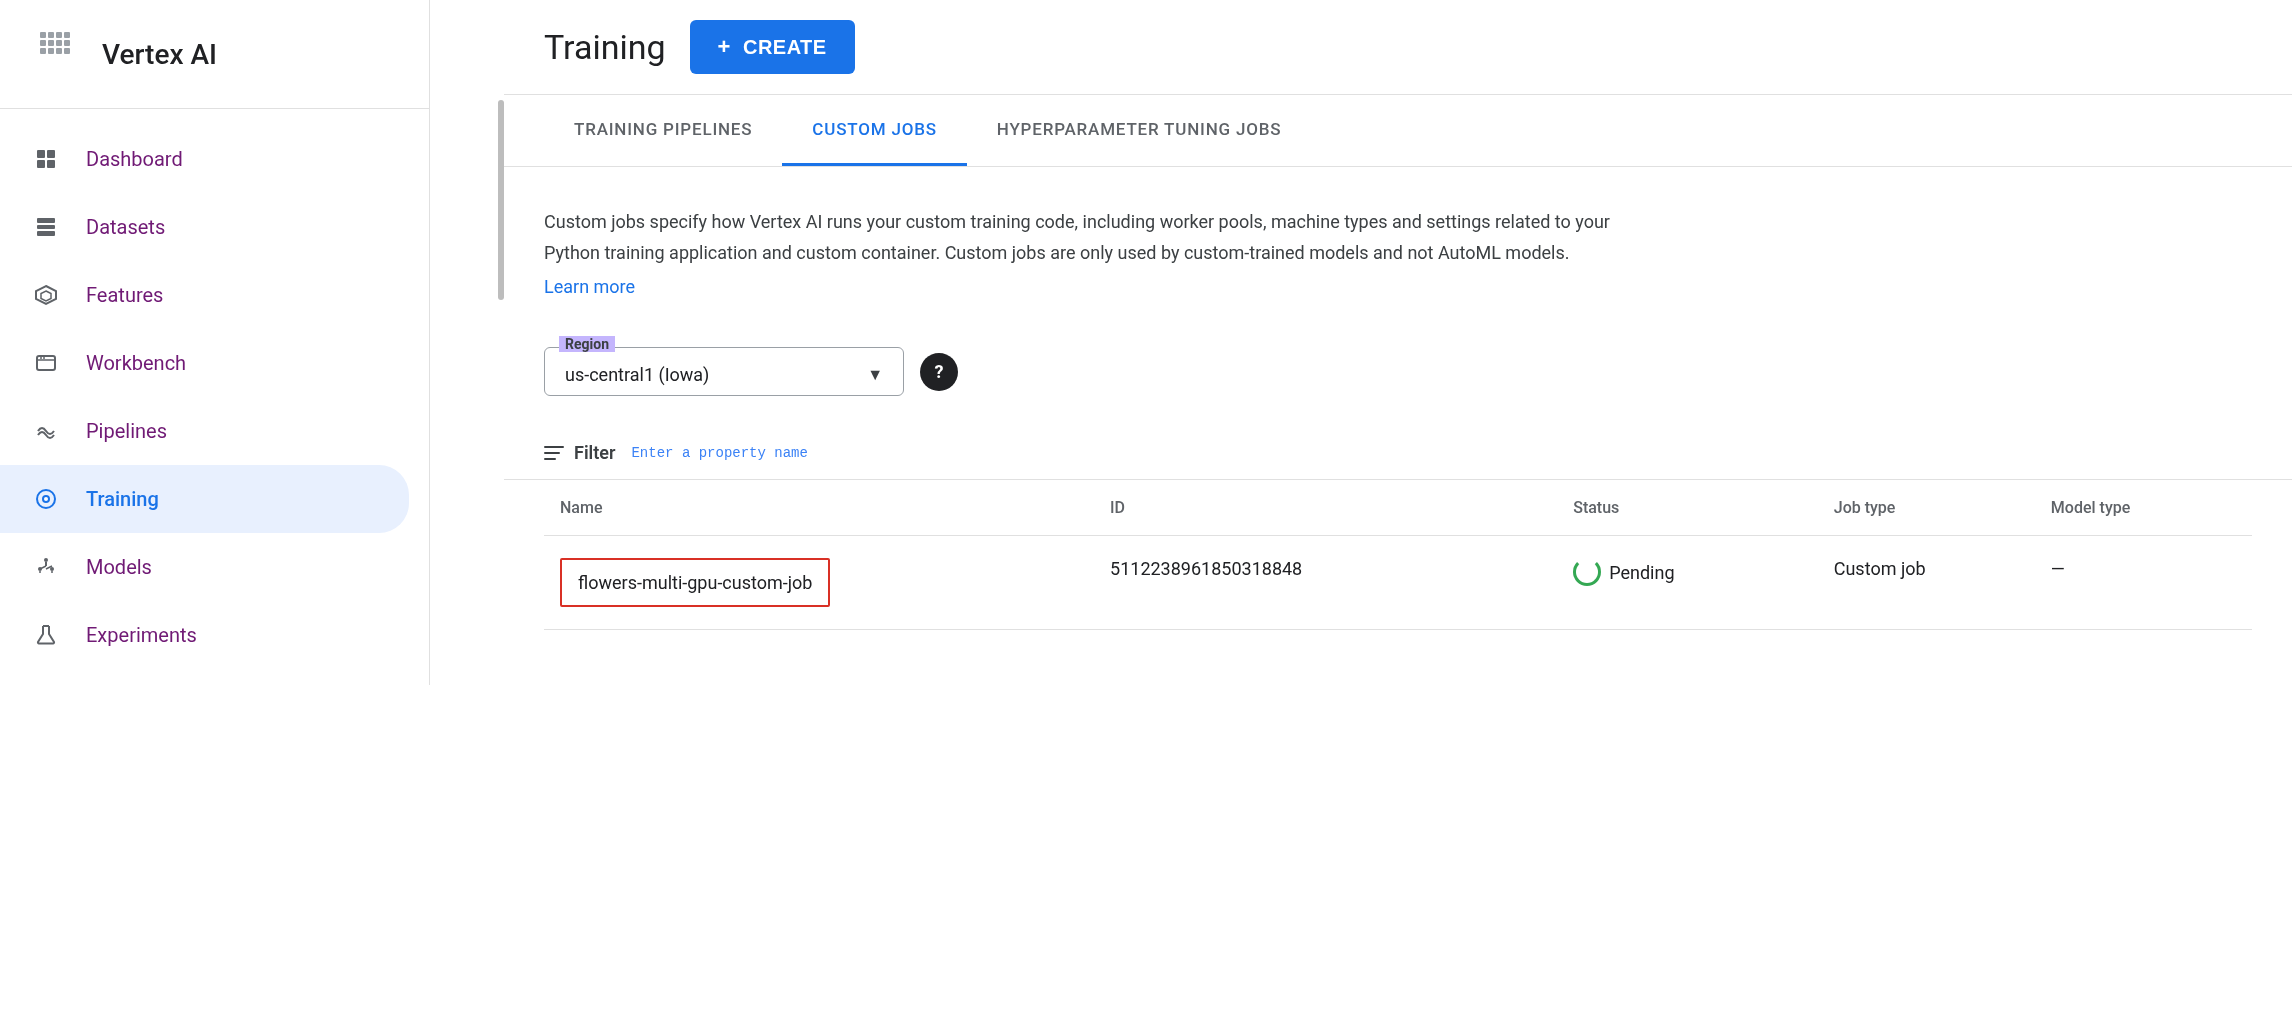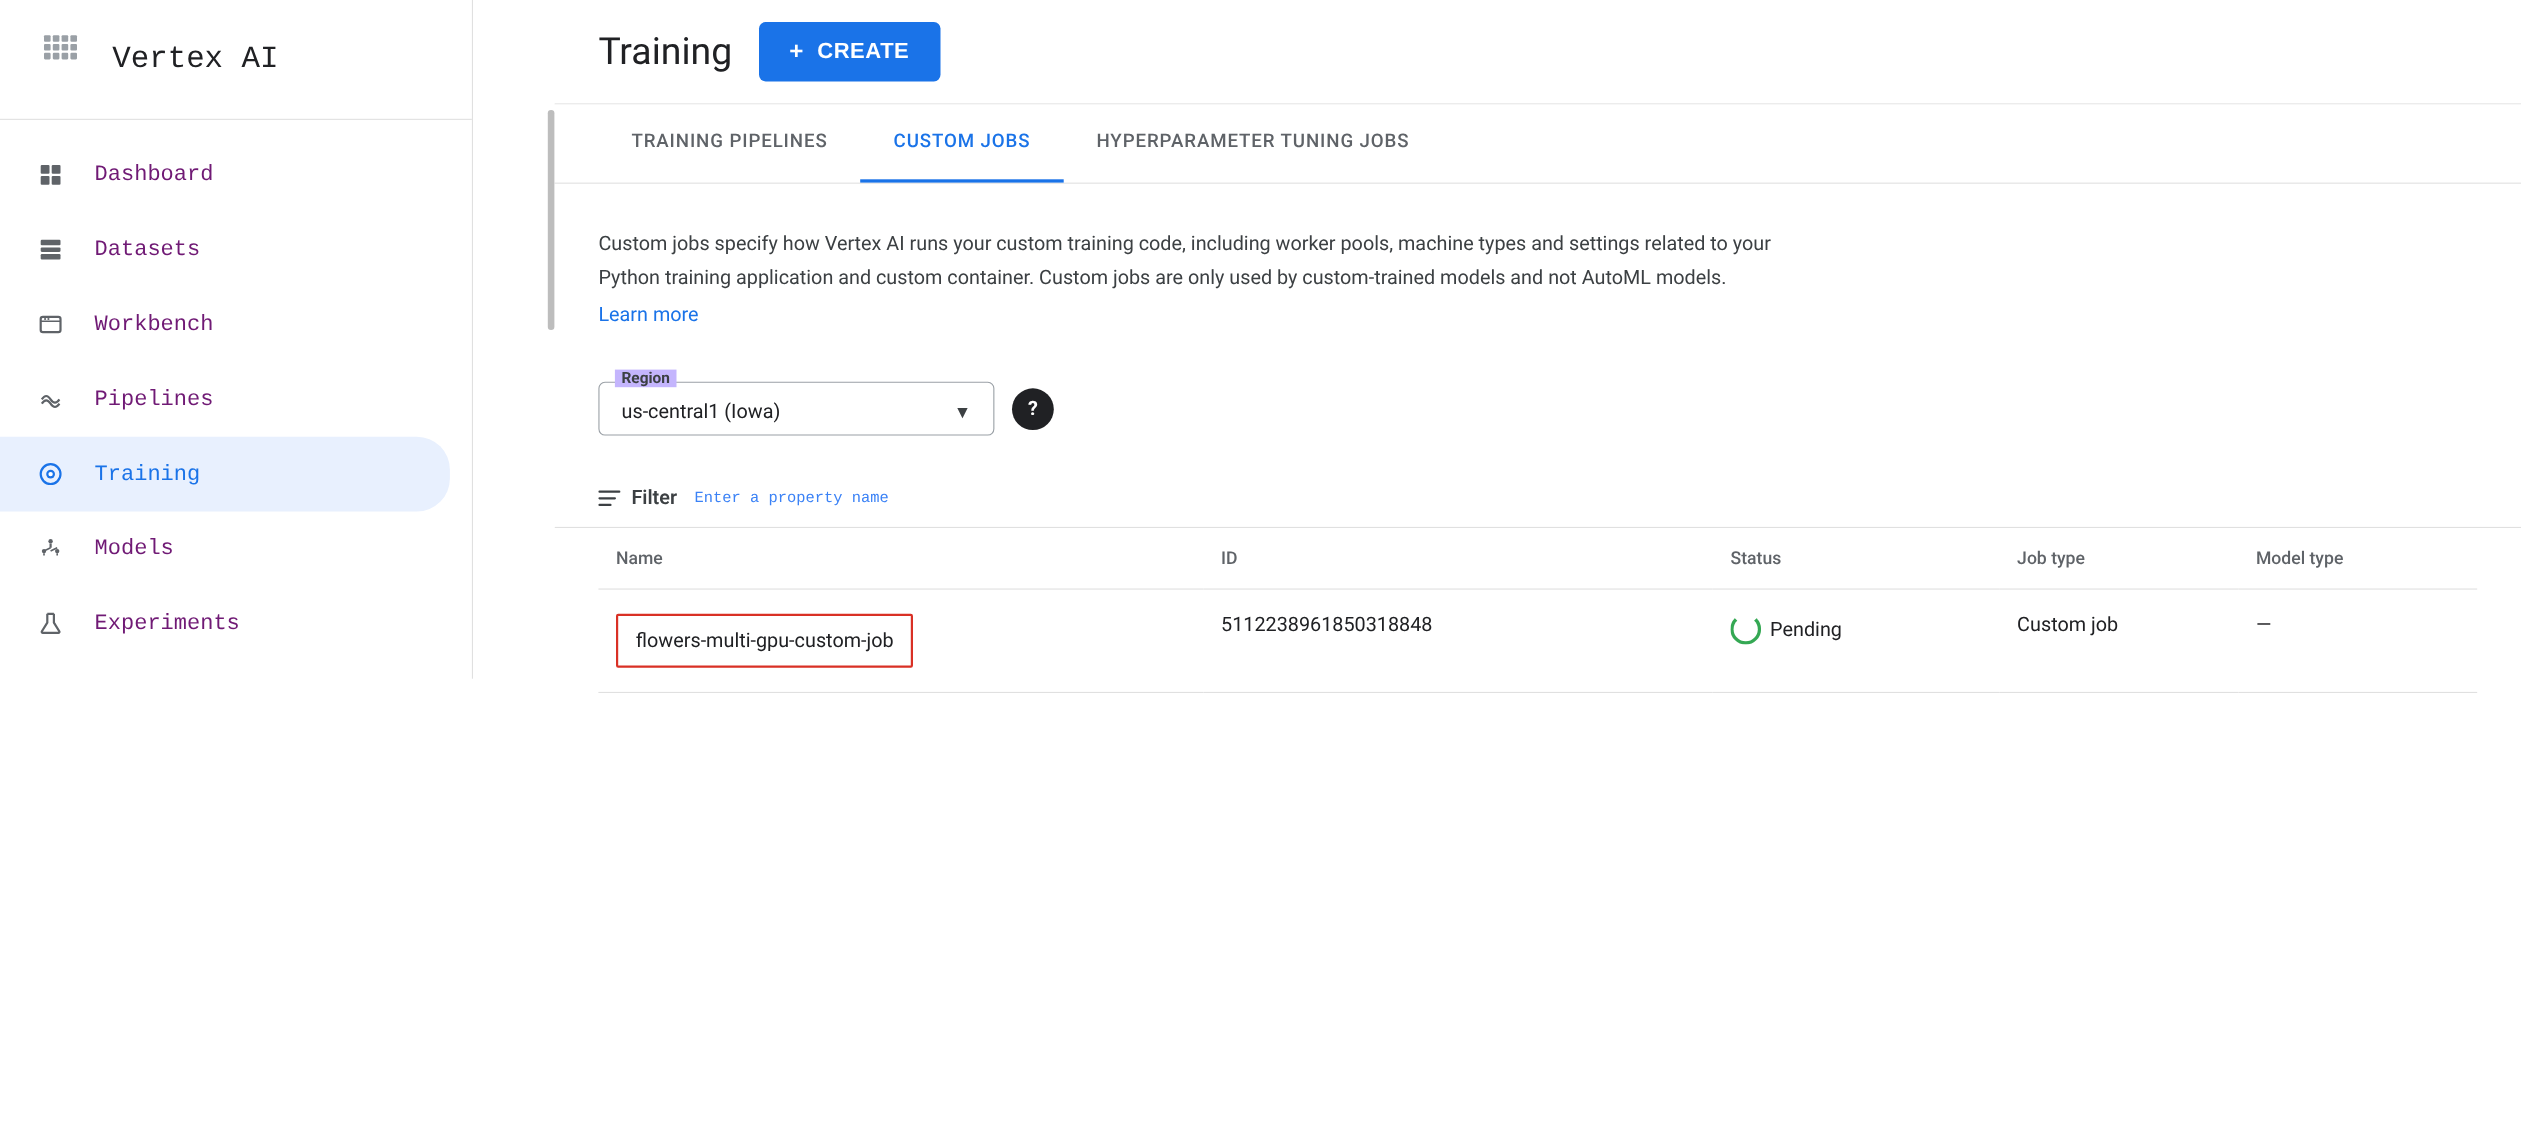--- a/index.html
+++ b/index.html
@@ -69,21 +69,21 @@
     .table .col-jobtype { min-width: 150px; }
     .table .col-modeltype { min-width: 150px; }
 
     .name-cell { position: relative; }
     .name-cell-inner { border: 2px solid #d93025; padding: 12px 16px; border-radius: 2px; display: inline-block; }
     .status-pending { display: flex; align-items: center; gap: 8px; }
     .status-icon { width: 28px; height: 28px; border: 3px solid #34a853; border-top-color: transparent; border-radius: 50%; }
     .status-text { color: #202124; }
 
     
-    .sidebar-wrapper { position: relative; width: 504px; flex-shrink: 0; font-family: Liberation Mono, monospace; }
+    .sidebar-wrapper { position: relative; width: 504px; flex-shrink: 0; }
     .sidebar-scrollbar { position: absolute; right: 0; top: 100px; width: 6px; height: 200px; background: #bdbdbd; border-radius: 3px; }
   </style>
 </head>
 <body>
 
 <div class="sidebar-wrapper">
   <div class="sidebar">
     <div class="sidebar-header">
 
       <svg class="sidebar-logo" viewBox="0 0 52 52" fill="none" xmlns="http://www.w3.org/2000/svg">
@@ -123,20 +123,29 @@
         <span class="nav-icon">
           <svg width="24" height="24" viewBox="0 0 24 24" fill="none">
               <rect x="3" y="3" width="18" height="5" rx="1" fill="#5f6368"></rect>
               <rect x="3" y="10" width="18" height="4" rx="1" fill="#5f6368"></rect>
               <rect x="3" y="16" width="18" height="5" rx="1" fill="#5f6368"></rect>
             </svg>
         </span>
         <span class="nav-label">Datasets</span>
       </div>
 
+      <div class="nav-item">
+        <span class="nav-icon">
+          <svg width="24" height="24" viewBox="0 0 24 24" fill="none">
+              <polygon points="12,3 22,8 22,16 12,21 2,16 2,8" stroke="#5f6368" stroke-width="2" fill="none"></polygon>
+              <polygon points="12,8 17,10.5 17,15.5 12,18 7,15.5 7,10.5" stroke="#5f6368" stroke-width="1.5" fill="none"></polygon>
+            </svg>
+        </span>
+        <span class="nav-label">Features</span>
+      </div>
 
 
       <div class="nav-item">
         <span class="nav-icon">
           <svg width="24" height="24" viewBox="0 0 24 24" fill="none">
               <rect x="3" y="5" width="18" height="14" rx="2" stroke="#5f6368" stroke-width="2" fill="none"></rect>
               <path d="M3 9h18" stroke="#5f6368" stroke-width="1.5"></path>
               <circle cx="7" cy="7" r="1" fill="#5f6368"></circle>
               <circle cx="10" cy="7" r="1" fill="#5f6368"></circle>
             </svg>

